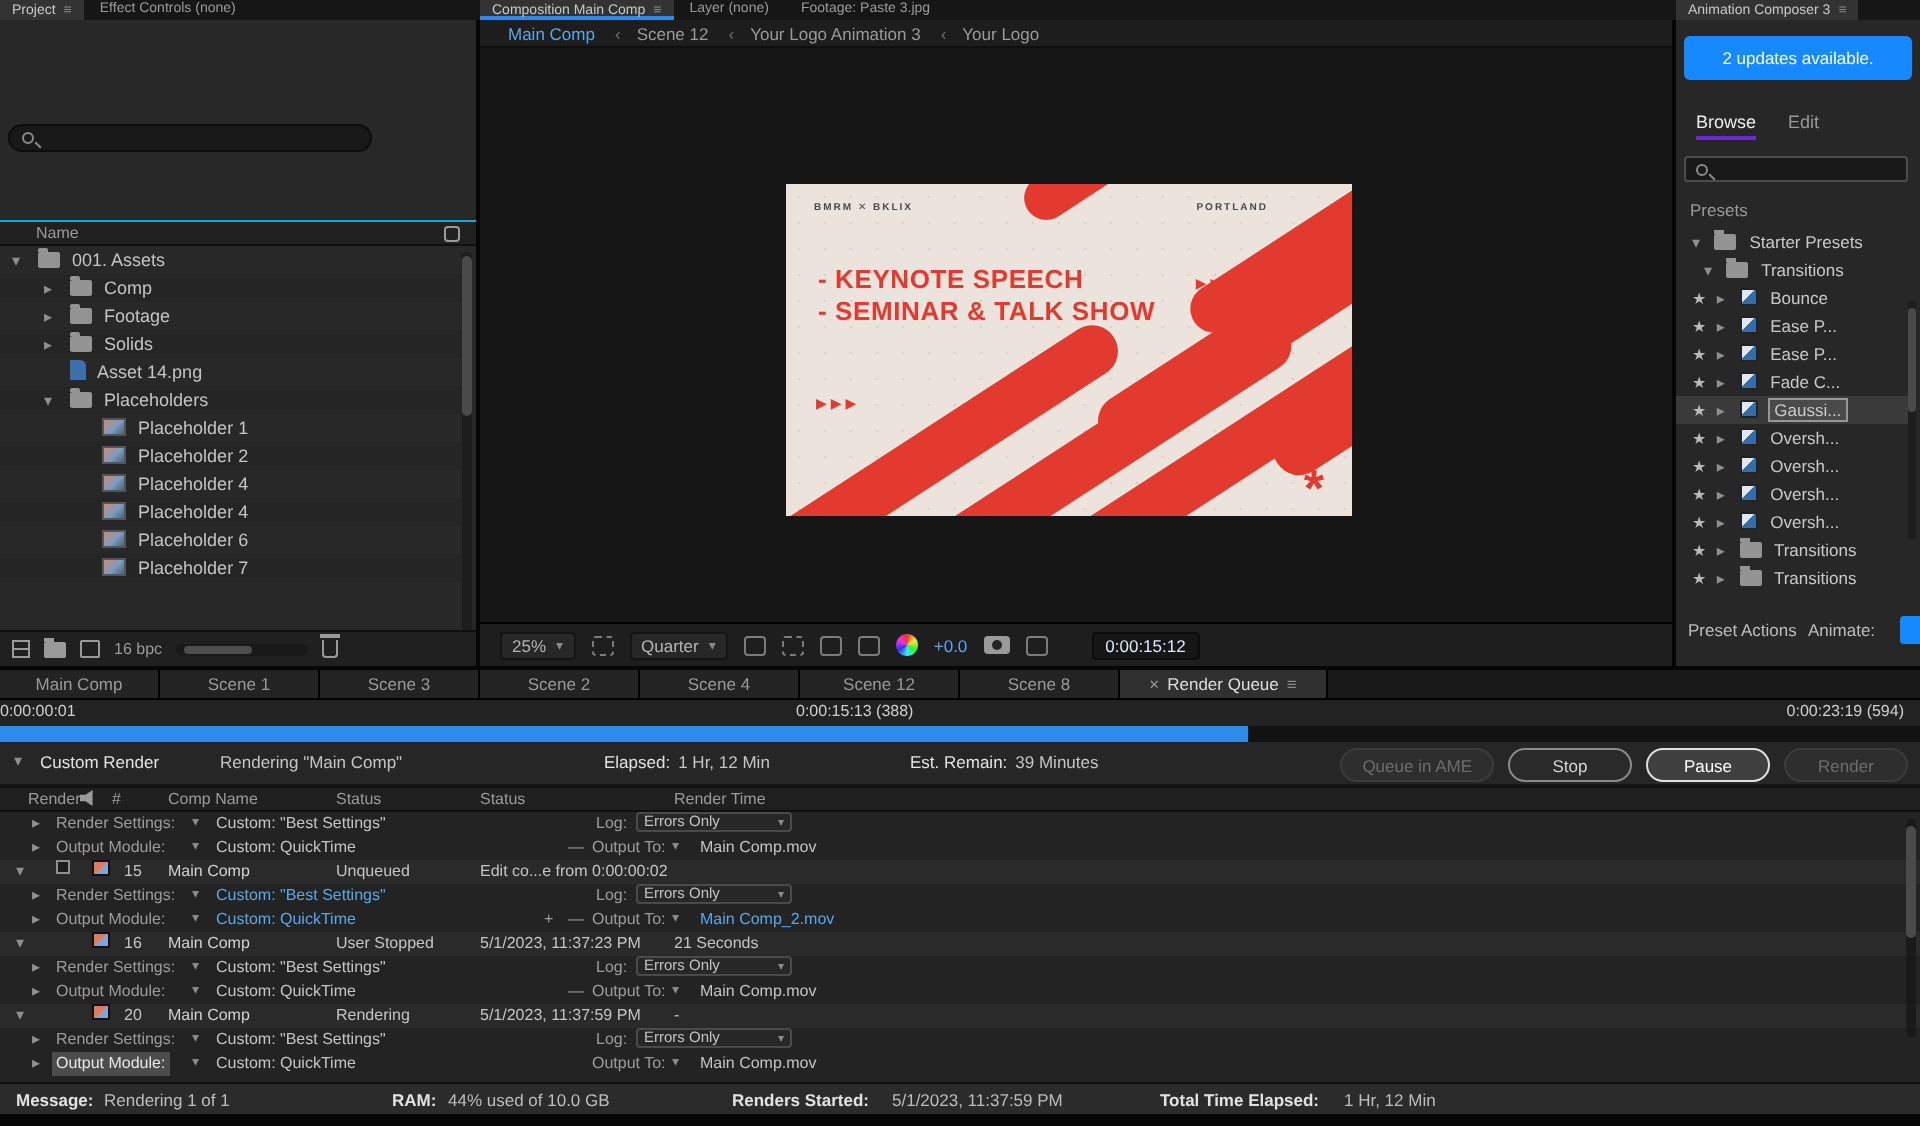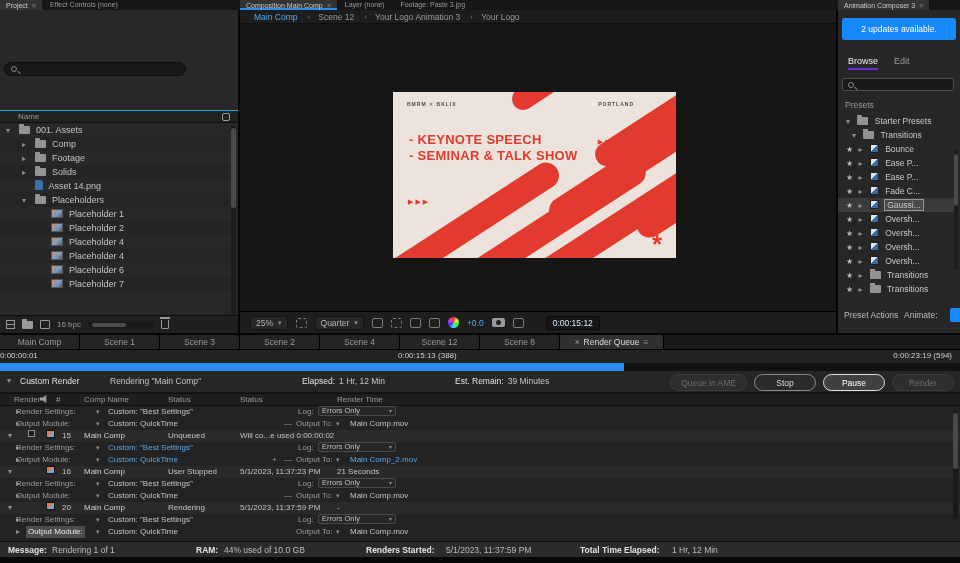--- a/index.html
+++ b/index.html
@@ -149,21 +149,21 @@
   .kind-settings > .f-toggle,.kind-output > .f-toggle{left:16px}
   .rq-row.expanded-true > .f-toggle::before{content:"\25BE"}
   .rq-row.expanded-false > .f-toggle::before{content:"\25B8"}
   .f-chk{left:28px;top:2px;width:7px;height:7px;border:1px solid #8f8f8f;background:#1c1c1c}
   .f-icon{left:46px;top:2px;width:9px;height:8px;background:linear-gradient(135deg,#e07a5f 50%,#7fa6cf 50%);border:1px solid #111}
   .f-num{left:62px}
   .f-name{left:84px;color:#d2d2d2}
   .f-status{left:168px}
   .f-started{left:240px}
   .f-rtime{left:337px}
-  .f-label{left:16px;color:#9c9c9c}
+  .f-label{left:28px;color:#9c9c9c}
   .f-caret{left:96px;color:#8a8a8a;font-size:7px}
   .f-value{left:108px}
   .f-log-label{left:298px;color:#9c9c9c}
   .f-log-box{left:318px;top:1px;width:78px;height:10px;border:1px solid #4a4a4a;background:#272727;border-radius:2px;display:none;align-items:center;justify-content:space-between;padding:0 3px;font-size:7.5px}
   .f-log-box .ddc::before{content:"\25BE";font-size:6px;color:#8a8a8a}
   .f-plus{left:272px;color:#9c9c9c}
   .f-dash{left:284px;color:#9c9c9c}
   .f-to-label{left:296px;color:#9c9c9c}
   .f-to-caret{left:336px;color:#8a8a8a;font-size:7px}
   .f-file{left:350px}
@@ -607,21 +607,21 @@
           <span class="f-file">Main Comp.mov</span>
         </div>
 
         <div class="rq-row kind-item expanded-true chk-true">
           <span class="f-toggle"></span>
           <span class="f-chk"></span>
           <span class="f-icon"></span>
           <span class="f-num">15</span>
           <span class="f-name">Main Comp</span>
           <span class="f-status">Unqueued</span>
-          <span class="f-started">Will co...e used 0:00:00:02</span>
+          <span class="f-started">Edit co...e from 0:00:00:02</span>
 
         </div>
 
         <div class="rq-row kind-settings expanded-false blue-true">
           <span class="f-toggle"></span>
 
           <span class="f-label">Render Settings:</span>
           <span class="f-caret">▾</span>
           <span class="f-value">Custom: "Best Settings"</span>
           <span class="f-log-label">Log:</span>

